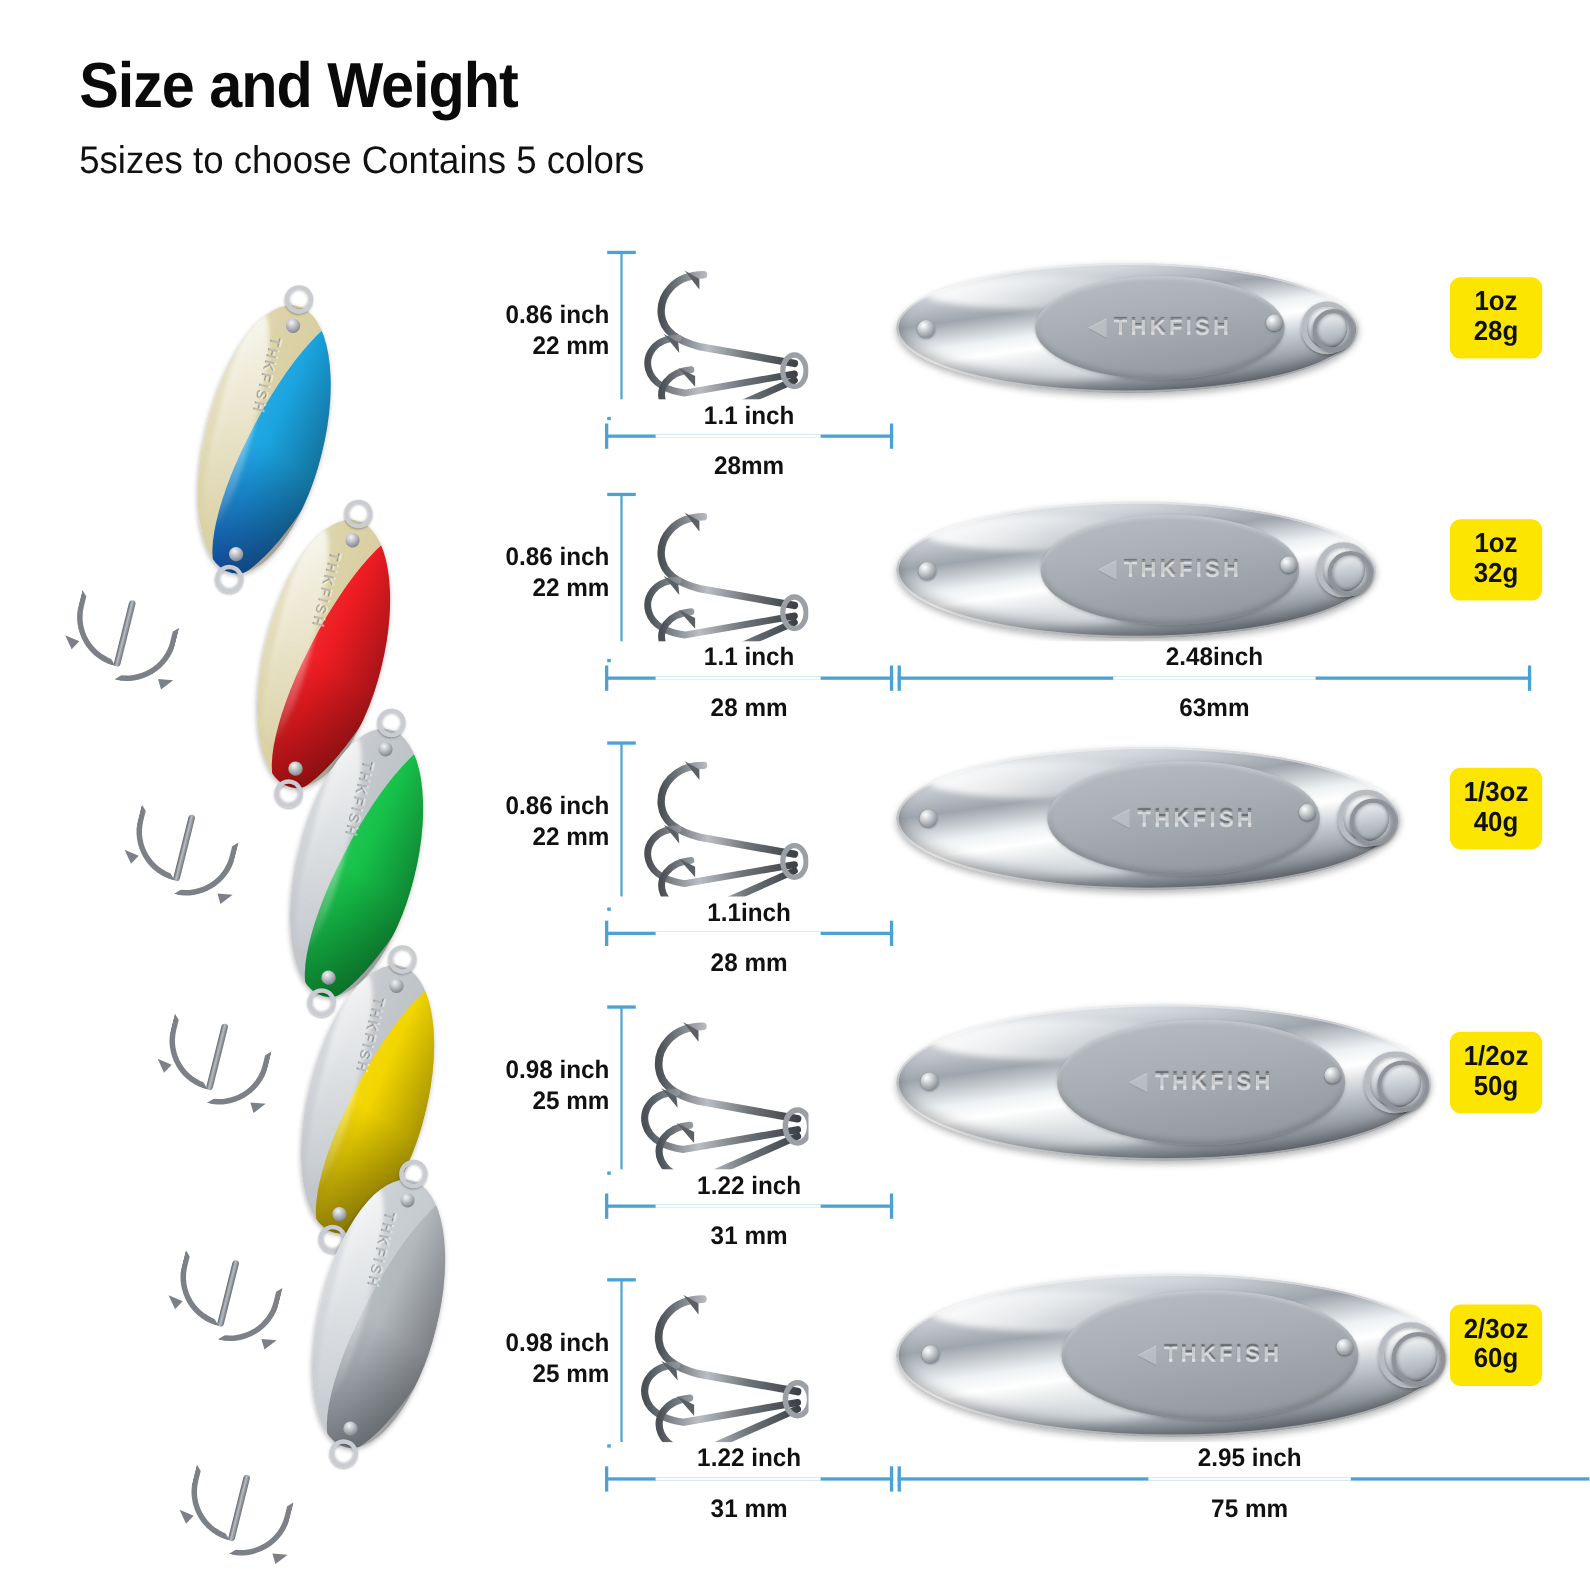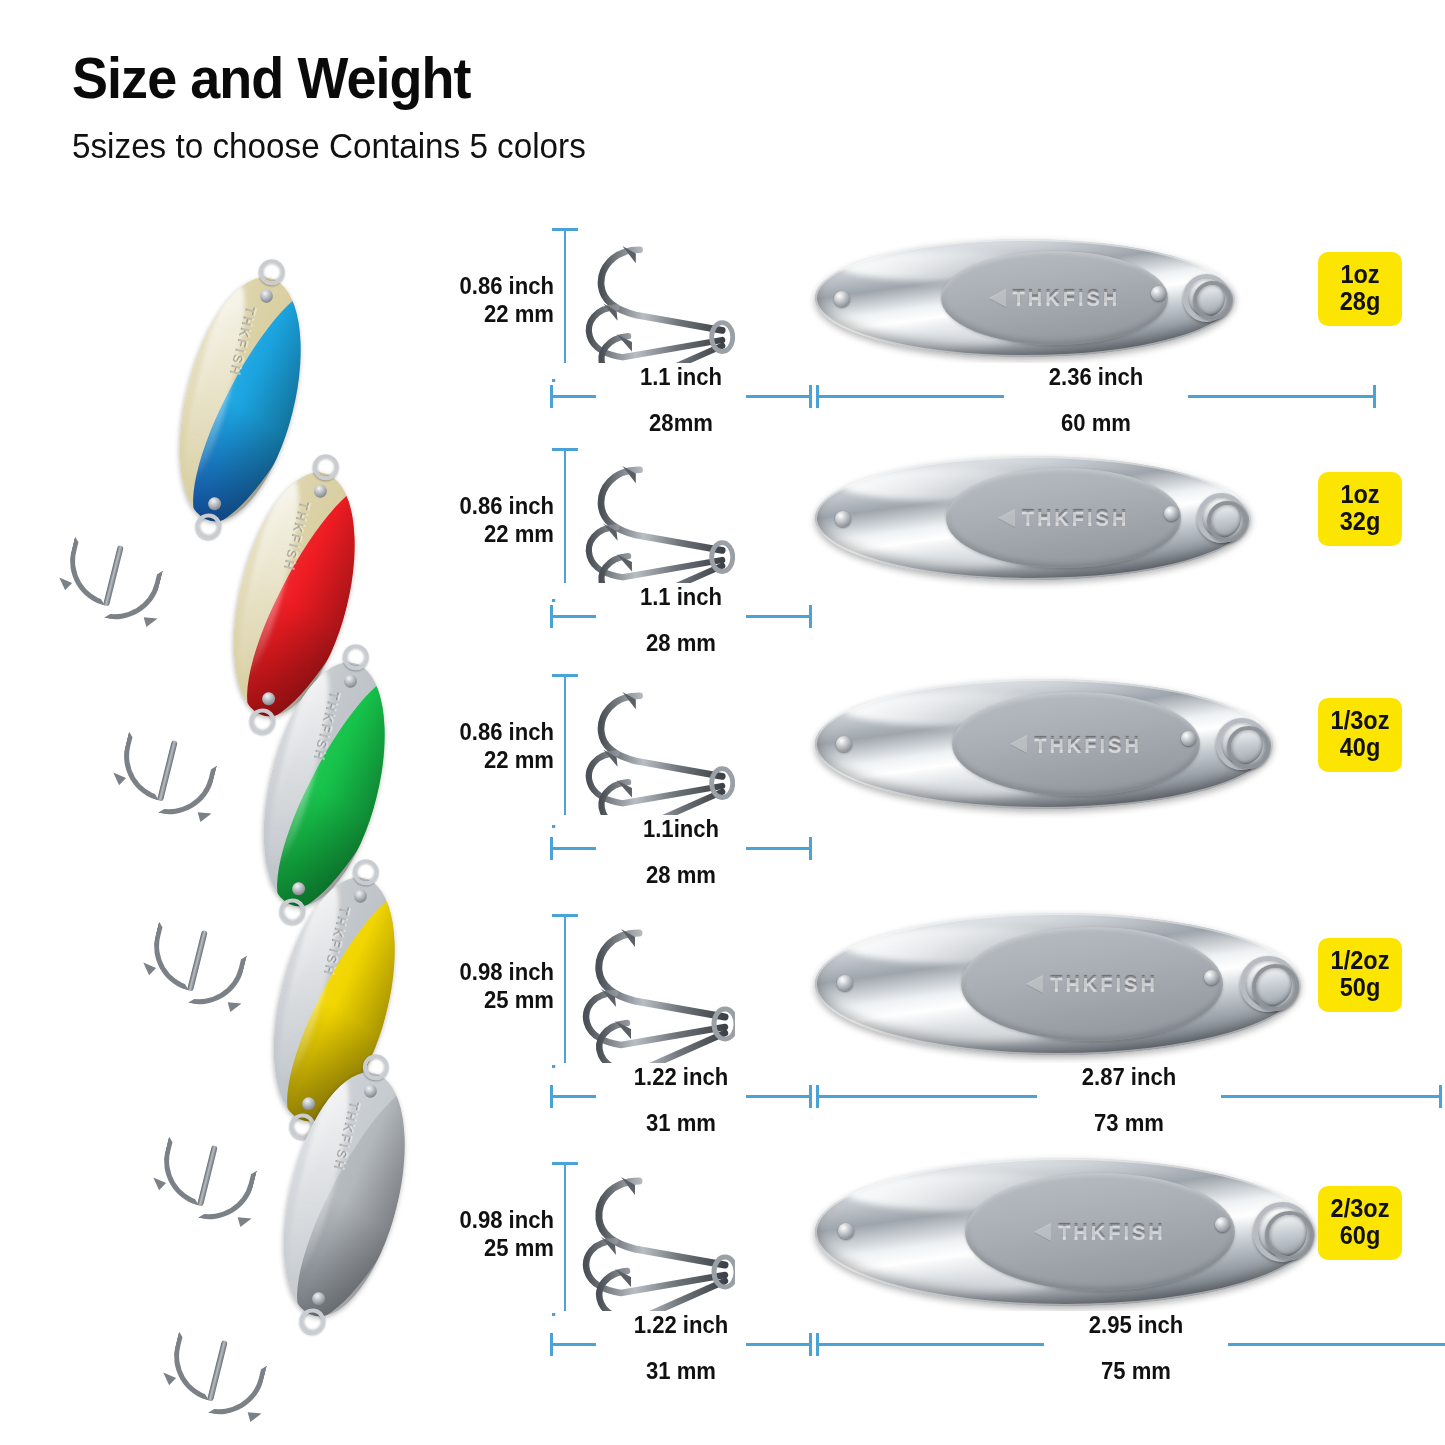--- a/index.html
+++ b/index.html
@@ -393,30 +393,20 @@
         <div class="hbar"></div>
         <div class="hgap" style="left:46px; width:150px;"></div>
         <div class="hcap l"></div>
         <div class="hcap r"></div>
         <div class="htxt">
           <span class="l1 nowrap">1.1 inch</span>
           <span class="l2 nowrap">28mm</span>
         </div>
       </div>
 
-      <div class="hseg" style="left:266px; width:560px;">
-        <div class="hbar"></div>
-        <div class="hgap" style="left:188px; width:184px;"></div>
-        <div class="hcap l"></div>
-        <div class="hcap r"></div>
-        <div class="htxt">
-          <span class="l1 nowrap">2.36 inch</span>
-          <span class="l2 nowrap">60 mm</span>
-        </div>
-      </div>
     </div>
   </div>
     <div class="row" style="height: 220px;">
 
     <div class="vdim" style="top:5px;">
       <div class="vcap t"></div>
       <div class="vline"></div>
       <div class="vcap b"></div>
       <div class="vtxt">
         <span class="nowrap">0.86 inch</span>
@@ -478,20 +468,30 @@
         <div class="hbar"></div>
         <div class="hgap" style="left:46px; width:150px;"></div>
         <div class="hcap l"></div>
         <div class="hcap r"></div>
         <div class="htxt">
           <span class="l1 nowrap">1.1 inch</span>
           <span class="l2 nowrap">28 mm</span>
         </div>
       </div>
 
+      <div class="hseg" style="left:266px; width:576px;">
+        <div class="hbar"></div>
+        <div class="hgap" style="left:196px; width:184px;"></div>
+        <div class="hcap l"></div>
+        <div class="hcap r"></div>
+        <div class="htxt">
+          <span class="l1 nowrap">2.48inch</span>
+          <span class="l2 nowrap">63mm</span>
+        </div>
+      </div>
     </div>
   </div>
     <div class="row" style="height: 232px;">
 
     <div class="vdim" style="top:11px;">
       <div class="vcap t"></div>
       <div class="vline"></div>
       <div class="vcap b"></div>
       <div class="vtxt">
         <span class="nowrap">0.86 inch</span>
@@ -628,30 +628,20 @@
         <div class="hbar"></div>
         <div class="hgap" style="left:46px; width:150px;"></div>
         <div class="hcap l"></div>
         <div class="hcap r"></div>
         <div class="htxt">
           <span class="l1 nowrap">1.22 inch</span>
           <span class="l2 nowrap">31 mm</span>
         </div>
       </div>
 
-      <div class="hseg" style="left:266px; width:626px;">
-        <div class="hbar"></div>
-        <div class="hgap" style="left:221px; width:184px;"></div>
-        <div class="hcap l"></div>
-        <div class="hcap r"></div>
-        <div class="htxt">
-          <span class="l1 nowrap">2.87 inch</span>
-          <span class="l2 nowrap">73 mm</span>
-        </div>
-      </div>
     </div>
   </div>
     <div class="row tall" style="height: 248px;">
 
     <div class="vdim" style="top:19px;">
       <div class="vcap t"></div>
       <div class="vline"></div>
       <div class="vcap b"></div>
       <div class="vtxt">
         <span class="nowrap">0.98 inch</span>

